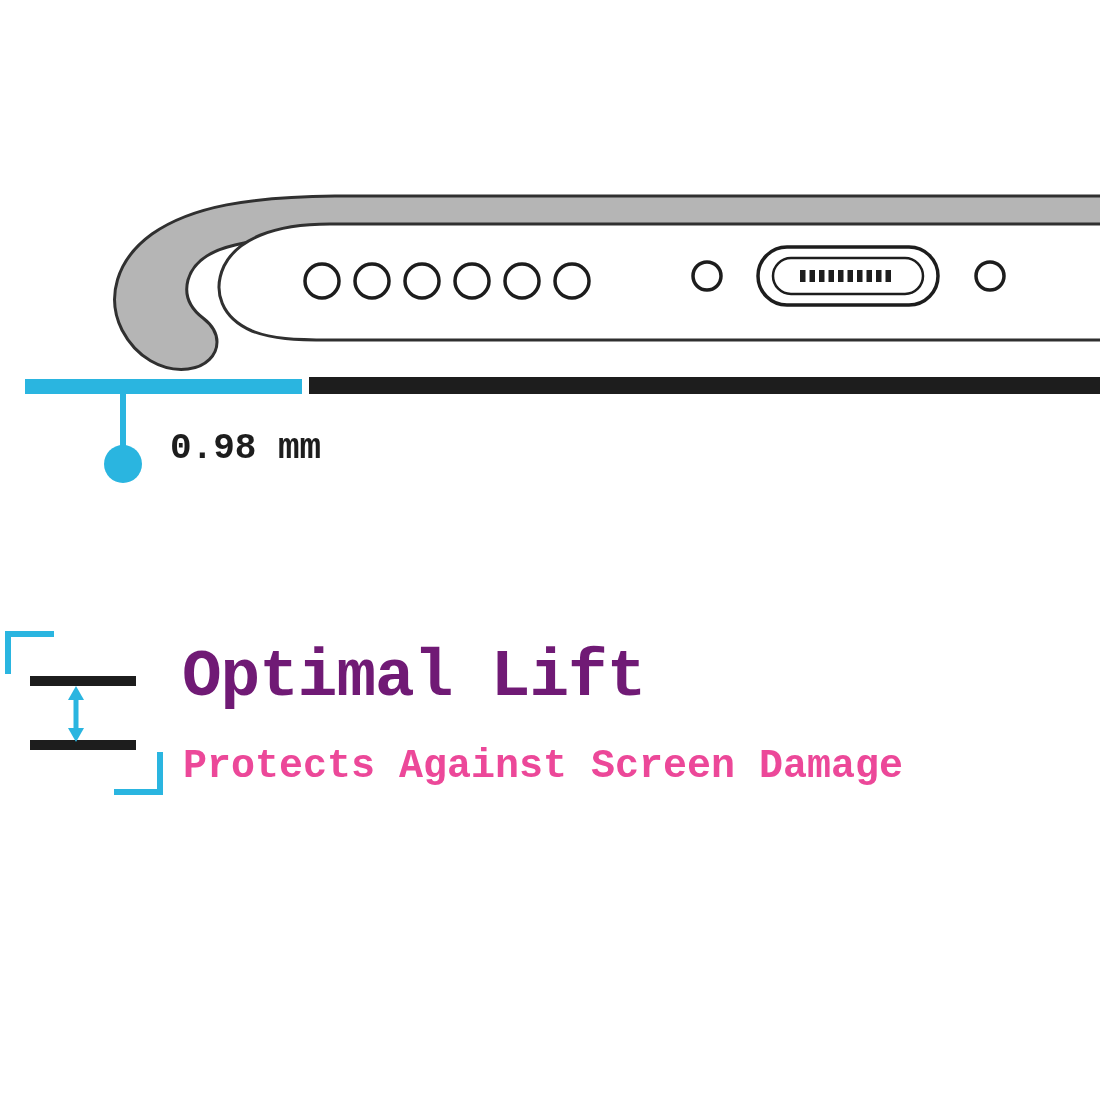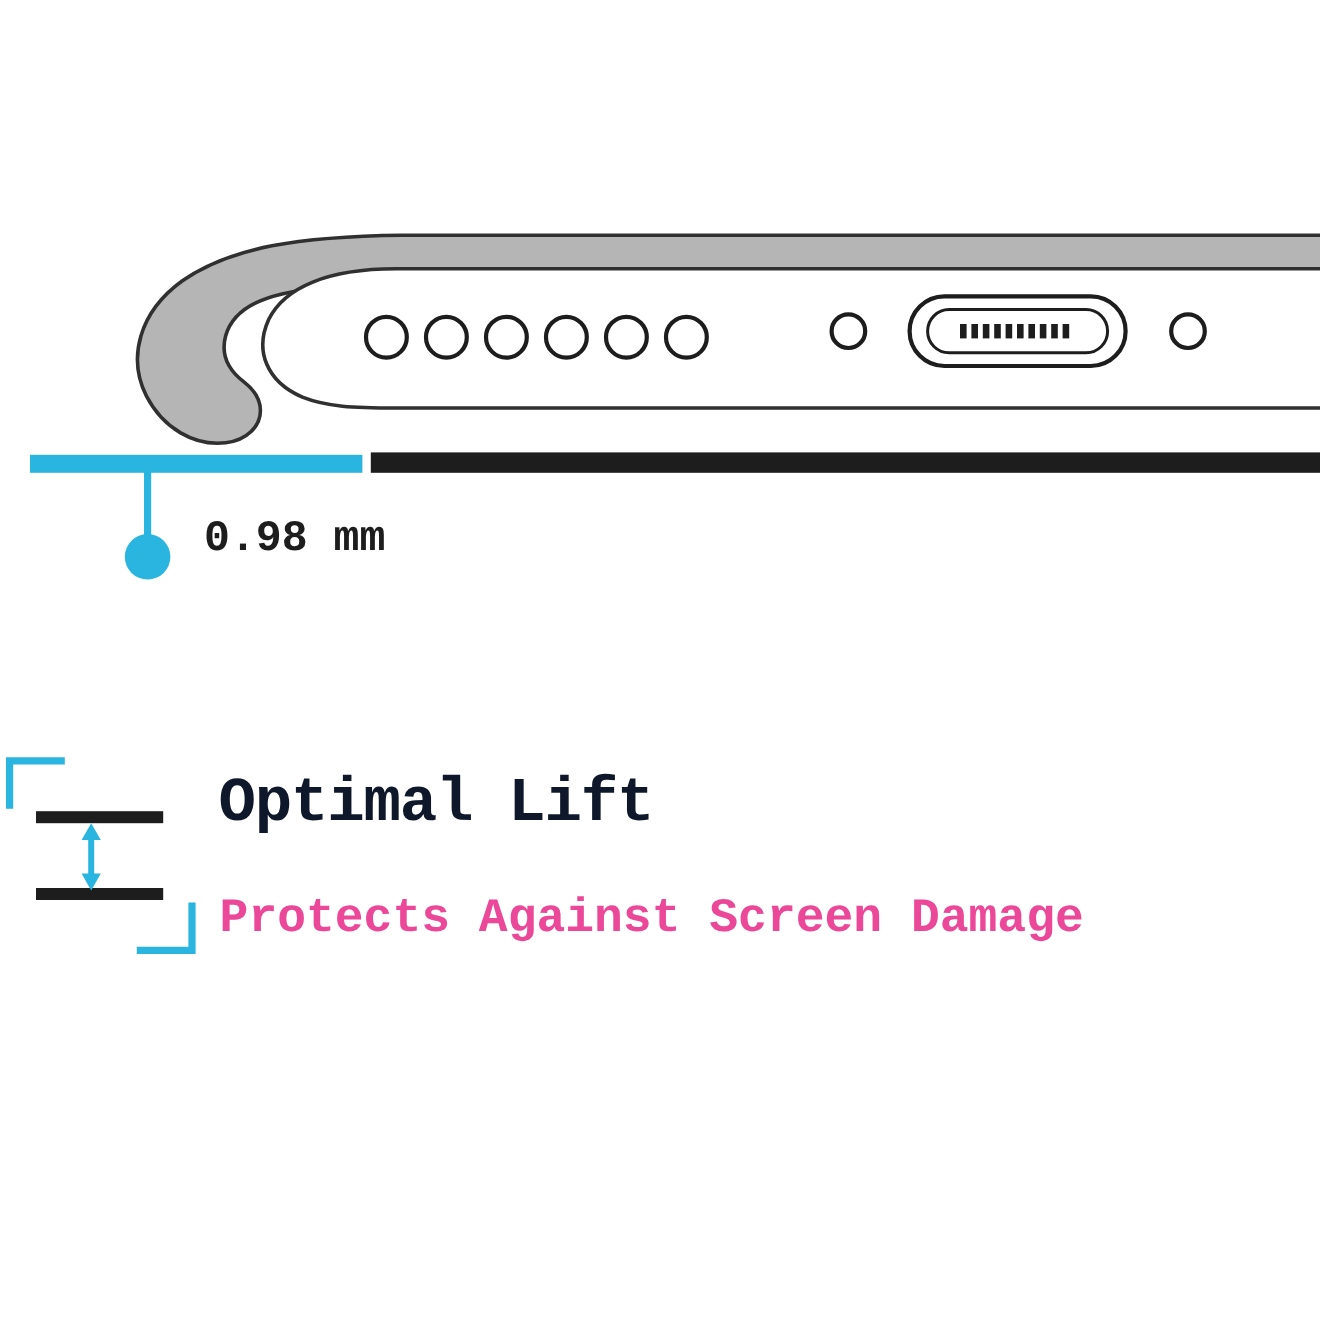--- a/index.html
+++ b/index.html
@@ -19,23 +19,23 @@
     font-size:36px;
     font-weight:bold;
     color:#1d1d1d;
     letter-spacing:0px;
   }
   .lift-icon-svg{position:absolute;left:4px;top:628px;}
   .feature-title{
     position:absolute;
     left:182px;
     top:640px;
-    font-size:52px;
+    font-size:66px;
     font-weight:800;
-    color:#0f172a;
+    color:#701a75;
     letter-spacing:-1px;
     white-space:nowrap;
   }
   .feature-subtitle{
     position:absolute;
     left:183px;
     top:744px;
     font-size:40px;
     font-weight:600;
     color:#ec4899;

